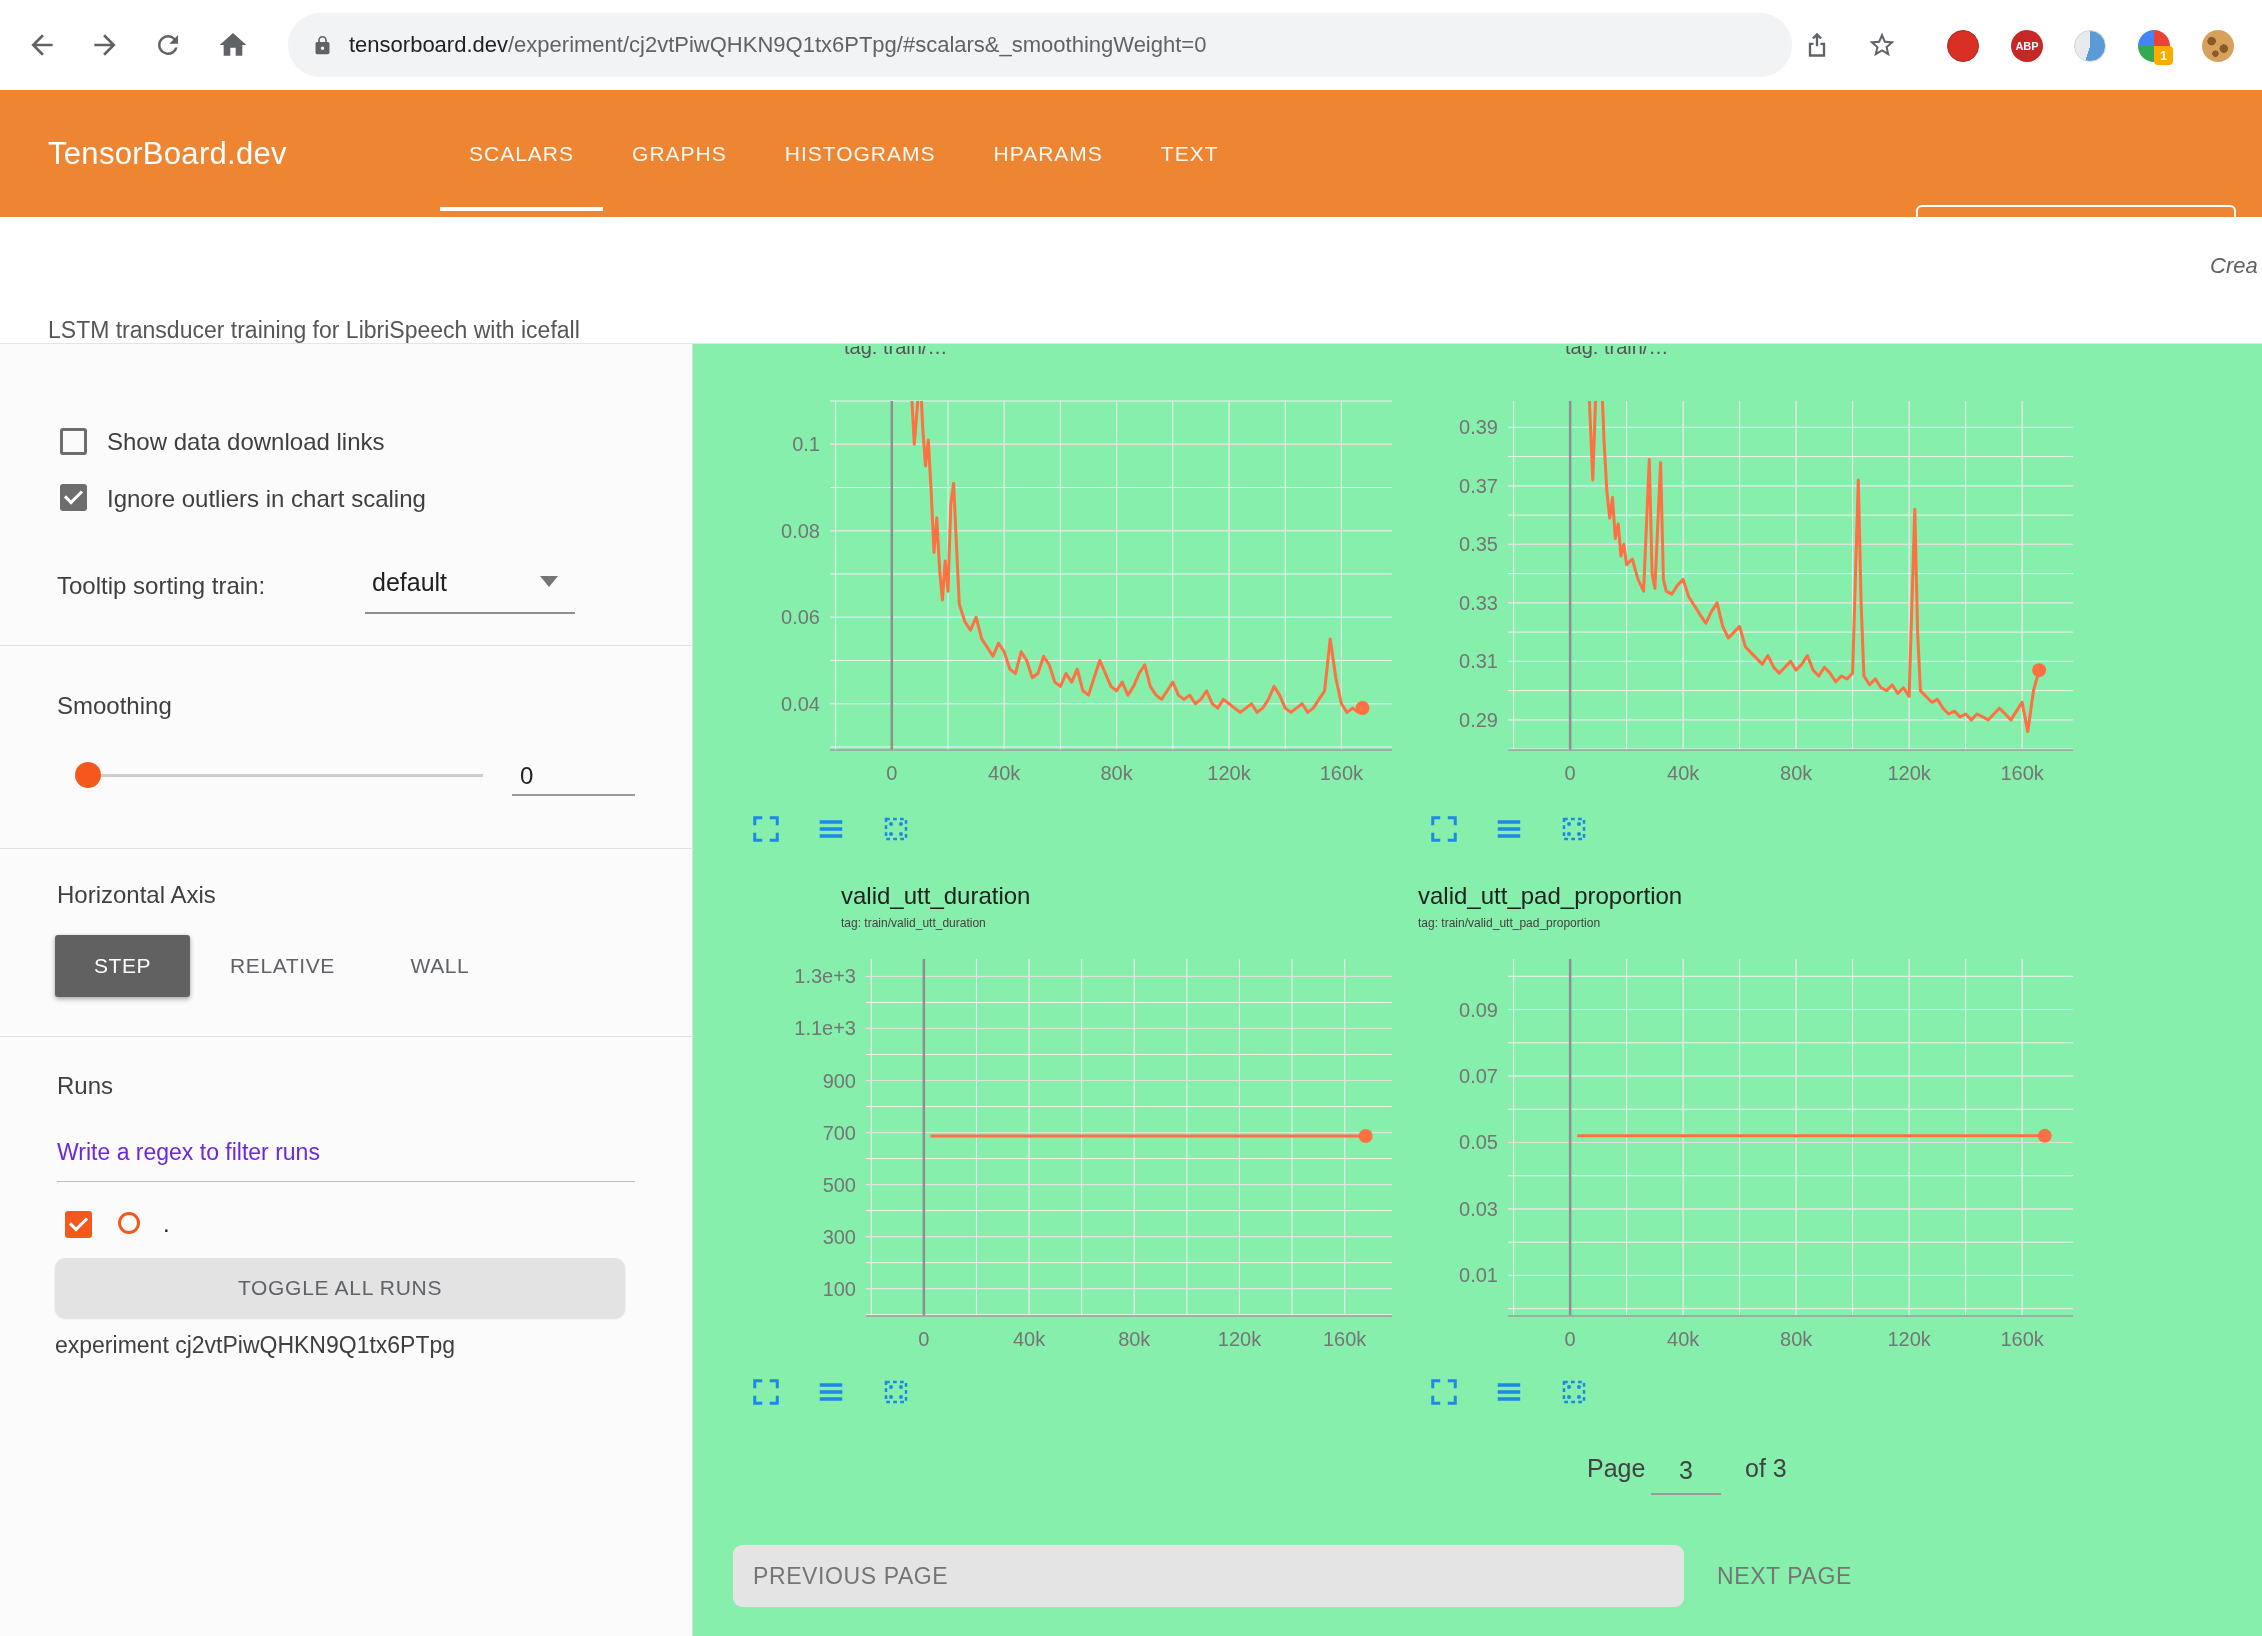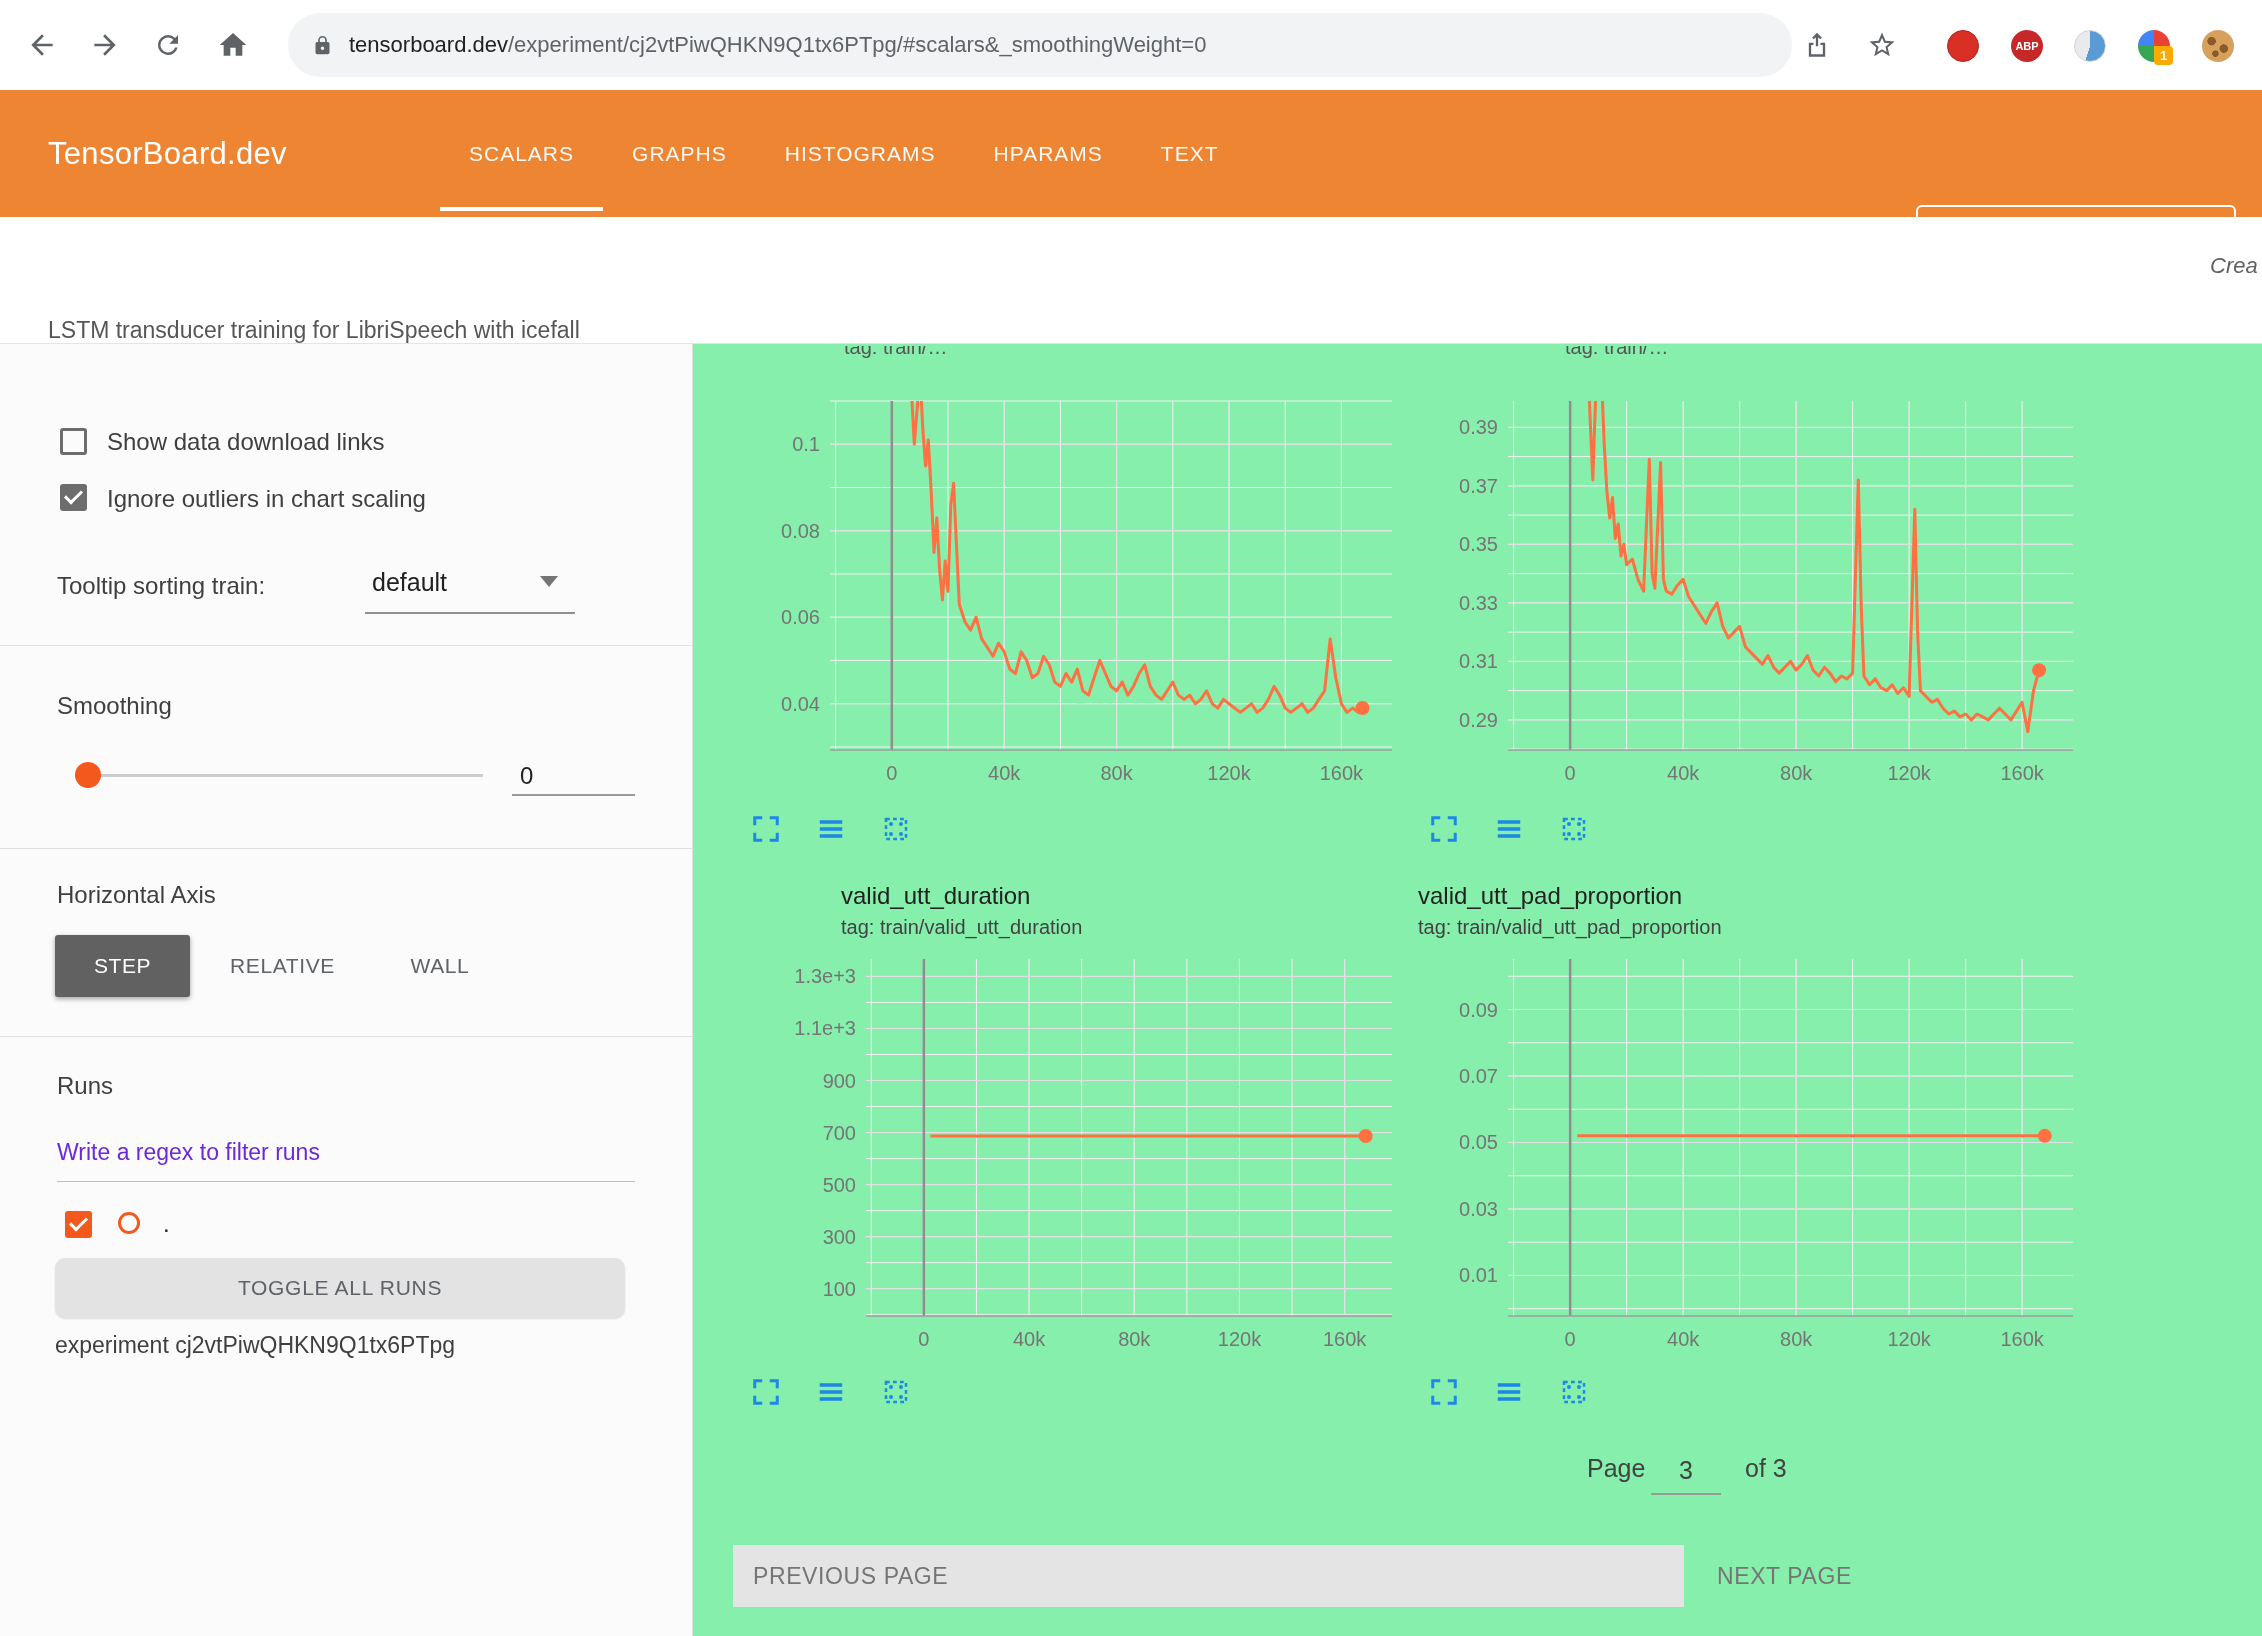--- a/index.html
+++ b/index.html
@@ -52,30 +52,30 @@
   .run-circle{position:absolute;width:22px;height:22px;border-radius:50%;border:3px solid #f4581d;background:#fff;cursor:pointer;}
   .toggle-btn{position:absolute;background:#e3e3e3;color:#5f6368;font-size:21px;letter-spacing:.7px;display:flex;align-items:center;justify-content:center;border-radius:10px;cursor:pointer;box-shadow:0 1px 2px rgba(0,0,0,.12);}
 
   
   .main{position:absolute;left:693px;top:344px;width:1569px;height:1292px;background:#86efac;}
   .chart-svg{position:absolute;}
   svg text{font-family:"Liberation Sans","DejaVu Sans",sans-serif;}
   .sliver{position:absolute;height:13px;overflow:hidden;}
   .sliver span{display:block;margin-top:-10px;font-size:20px;color:#555;}
   .chart-title{position:absolute;font-size:24px;color:#212121;}
-  .chart-tag{position:absolute;font-size:20px;color:#424242;}
+  .chart-tag{position:absolute;font-size:12px;color:#424242;}
   .icon-row{position:absolute;display:flex;gap:31px;}
   .chart-icon{width:34px;height:34px;cursor:pointer;display:flex;align-items:center;justify-content:center;}
   .chart-icon svg{stroke:#1e88e5;fill:none;}
   .chart-icon svg .f{fill:#1e88e5;stroke:none;}
 
   
   .pag{position:absolute;font-size:25px;color:#424242;}
   .page-input{position:absolute;width:70px;text-align:center;font-size:25px;color:#424242;border-bottom:2px solid #9a9a9a;padding-bottom:8px;}
-  .prev-btn{position:absolute;background:#e4e4e4;color:#757575;font-size:23px;letter-spacing:.6px;display:flex;align-items:center;padding-left:20px;border-radius:0;cursor:pointer;}
+  .prev-btn{position:absolute;background:#e4e4e4;color:#757575;font-size:23px;letter-spacing:.6px;display:flex;align-items:center;padding-left:20px;border-radius:9px;cursor:pointer;}
   .next-btn{position:absolute;color:#757575;font-size:23px;letter-spacing:.6px;display:flex;align-items:center;cursor:pointer;}
 </style>
 </head>
 <body>
 
 <div id="screen">
 
   <div class="chrome">
     <div class="chrome-icon" style="left:21px;">
       <svg width="32" height="32" viewBox="0 0 24 24">

